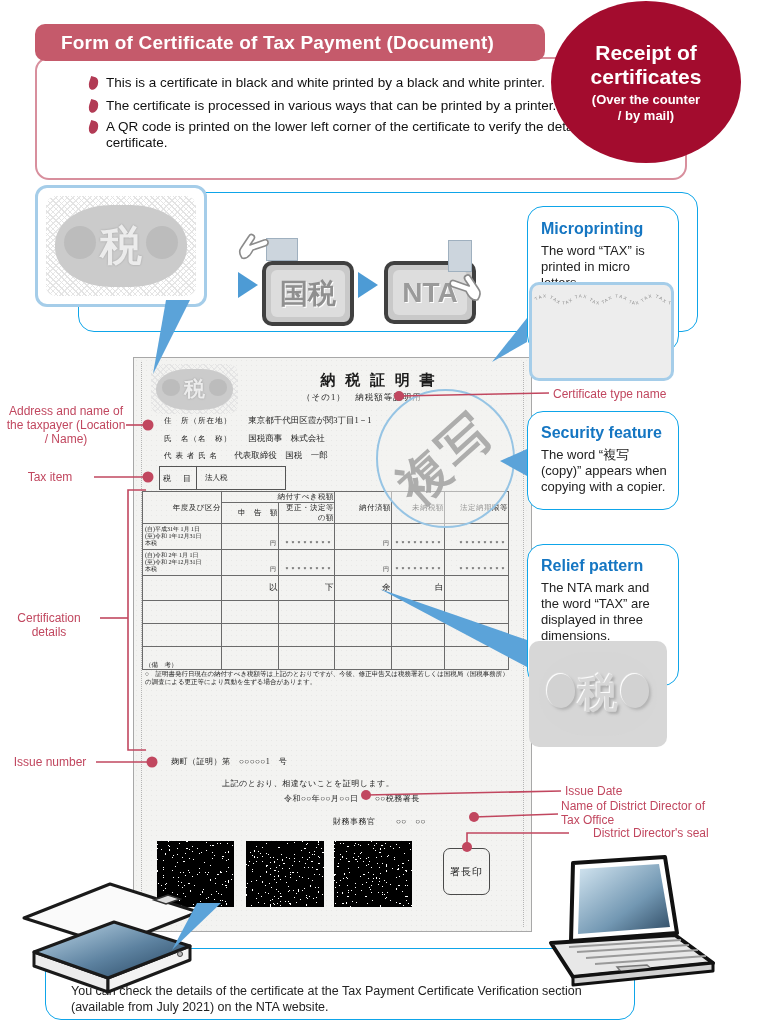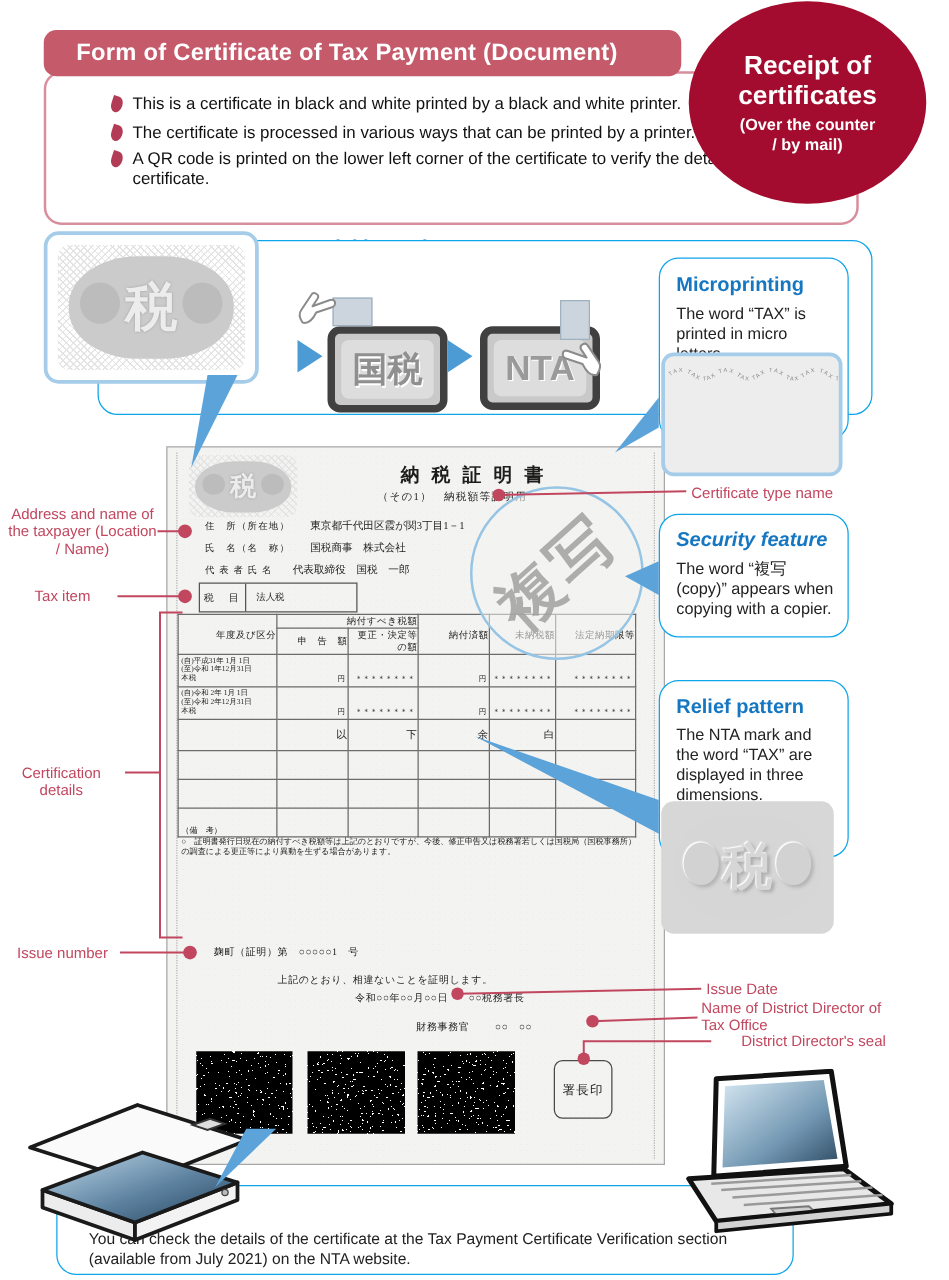--- a/index.html
+++ b/index.html
@@ -36,21 +36,21 @@
       border-radius:10px;display:flex;align-items:center;justify-content:center;}
   .nta-blob{position:relative;width:88%;height:82%;background:#cbcbcb;border-radius:42%/48%;
             display:flex;align-items:center;justify-content:center;}
   .nta-head{position:absolute;border-radius:50%;background:#bcbcbc;width:24%;height:40%;top:26%;}
   .nta-head.l{left:7%;} .nta-head.r{right:7%;}
   .nta-char{font-family:"Liberation Serif",serif;font-weight:bold;color:#ececec;text-shadow:0 0 2px #9b9b9b;}
   .emboss .nta-blob{background:#d6d6d6;}
   .emboss .nta-head{background:#d2d2d2;box-shadow:-1px -1px 1px #fff,2px 2px 3px #b3b3b3;}
   .emboss .nta-char{color:#d6d6d6;text-shadow:-1px -1px 1px #fff,2px 2px 3px #a8a8a8;}
   
-  .sample-box{position:absolute;background:#c9c9c9;border:6px solid #404040;border-radius:10px;
+  .sample-box{position:absolute;background:#c9c9c9;border:4px solid #404040;border-radius:10px;
               display:flex;align-items:center;justify-content:center;z-index:6;}
   .sample-box::before{content:"";position:absolute;inset:5px;background:#dddddd;border-radius:6px;}
   .sample-text{position:relative;font-family:"Liberation Serif",serif;font-weight:bold;font-size:28px;
                color:#8f8f8f;text-shadow:1px 1px 0 #fff;}
   .sample-text.latin{font-family:"Liberation Sans",sans-serif;color:#9a9a9a;}
   .blue-arrow{width:0;height:0;border-left:20px solid #4d9bd5;border-top:13px solid transparent;
               border-bottom:13px solid transparent;z-index:6;}
   .lens-card{background:#ccd5dd;border:1px solid #9fb0bf;z-index:7;}
   
   .cert{left:133px;top:357px;width:397px;height:573px;background:#f3f3f1;border:1px solid #a8a8a8;z-index:2;
@@ -347,21 +347,21 @@
           <rect width="78" height="66" fill="#fff"></rect>
           <g filter="url(#qrC)">
             <rect width="78" height="66"></rect>
           </g>
         </svg>
     </div>
     <div class="seal-box">署長印</div>
   </div>
 
   <div class="abs blue-box" style="left:527px;top:411px;width:150px;height:97px;">
-    <div class="blue-title" style="margin:12px 0 0 13px;font-style:italic;">Security feature</div>
+    <div class="blue-title" style="margin:12px 0 0 13px;">Security feature</div>
     <div class="body-text" style="margin:5px 10px 0 13px;">The word “複写 (copy)” appears when copying with a copier.</div>
   </div>
 
   <div class="abs blue-box" style="left:527px;top:544px;width:150px;height:140px;">
     <div class="blue-title" style="margin:12px 0 0 13px;">Relief pattern</div>
     <div class="body-text" style="margin:5px 10px 0 13px;">The NTA mark and the word “TAX” are displayed in three dimensions.</div>
   </div>
   <div class="abs emboss" style="left:529px;top:641px;width:138px;height:106px;background:#d7d7d7;border-radius:10px;z-index:5;
        display:flex;align-items:center;justify-content:center;">
     <div class="nta-blob" style="width:86%;height:80%;background:#d6d6d6;">

